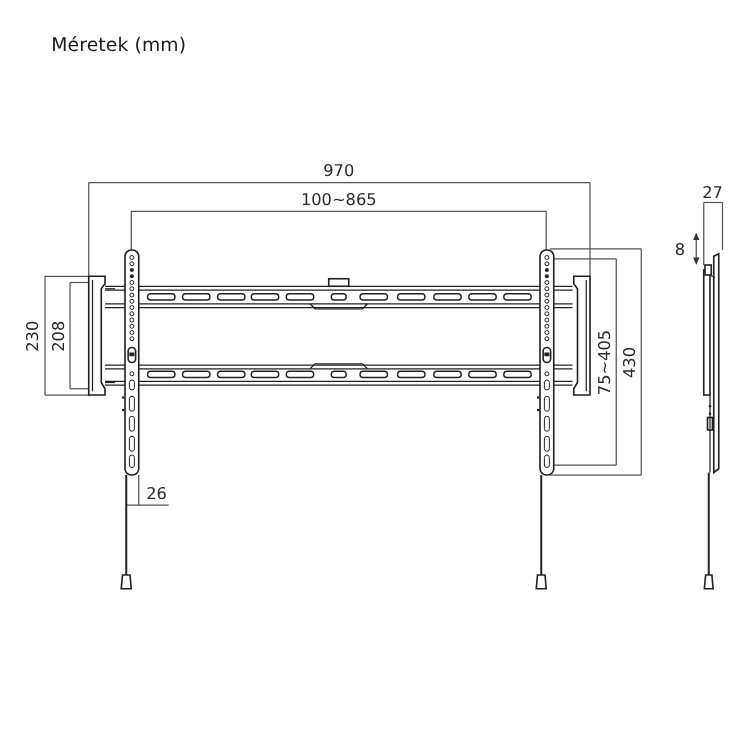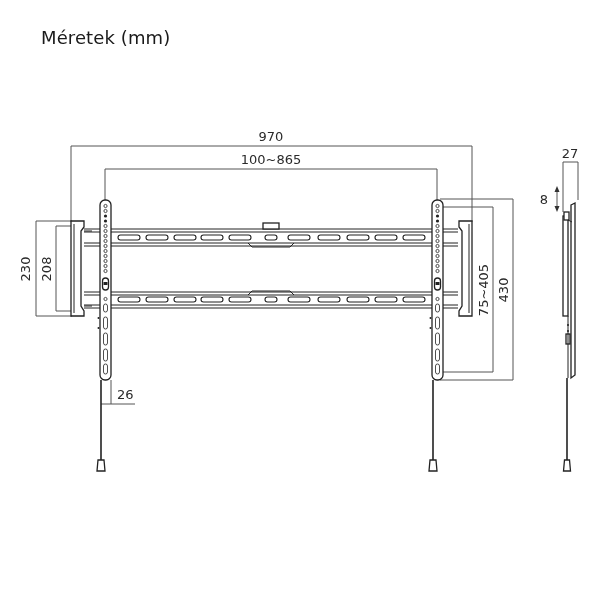--- a/index.html
+++ b/index.html
@@ -1,17 +1,17 @@
 <!DOCTYPE html>
 <html><head>
 <meta charset="utf-8">
 <style>
   html, body { margin:0; padding:0; background:#ffffff; }
   body { width:600px; height:600px; position:relative; overflow:hidden; font-family:"DejaVu Sans", sans-serif; }
-  .title { position:absolute; left:41px; top:27px; font-size:18px; color:#1a1a1a; font-family:"DejaVu Sans", sans-serif; letter-spacing:0.1px;text-align:center; }
+  .title { position:absolute; left:41px; top:27px; font-size:15px; color:#1a1a1a; font-family:"DejaVu Sans", sans-serif; letter-spacing:0.1px;text-align:center; }
   svg { position:absolute; left:0; top:0; }
   .dim { font-family:"DejaVu Sans", sans-serif; font-size:13px; fill:#2a2a2a; }
   .ln { stroke:#555; stroke-width:1; fill:none; }
   .part { stroke:#222; stroke-width:1.3; fill:#fff; }
   .partf { stroke:#222; stroke-width:1; fill:none; }
   .slot { stroke:#222; stroke-width:1.1; fill:#fff; }
   .hole { stroke:#222; stroke-width:0.8; fill:#fff; }
   .holef { fill:#222; }
   .cord { stroke:#222; stroke-width:1.6; }
 </style>

